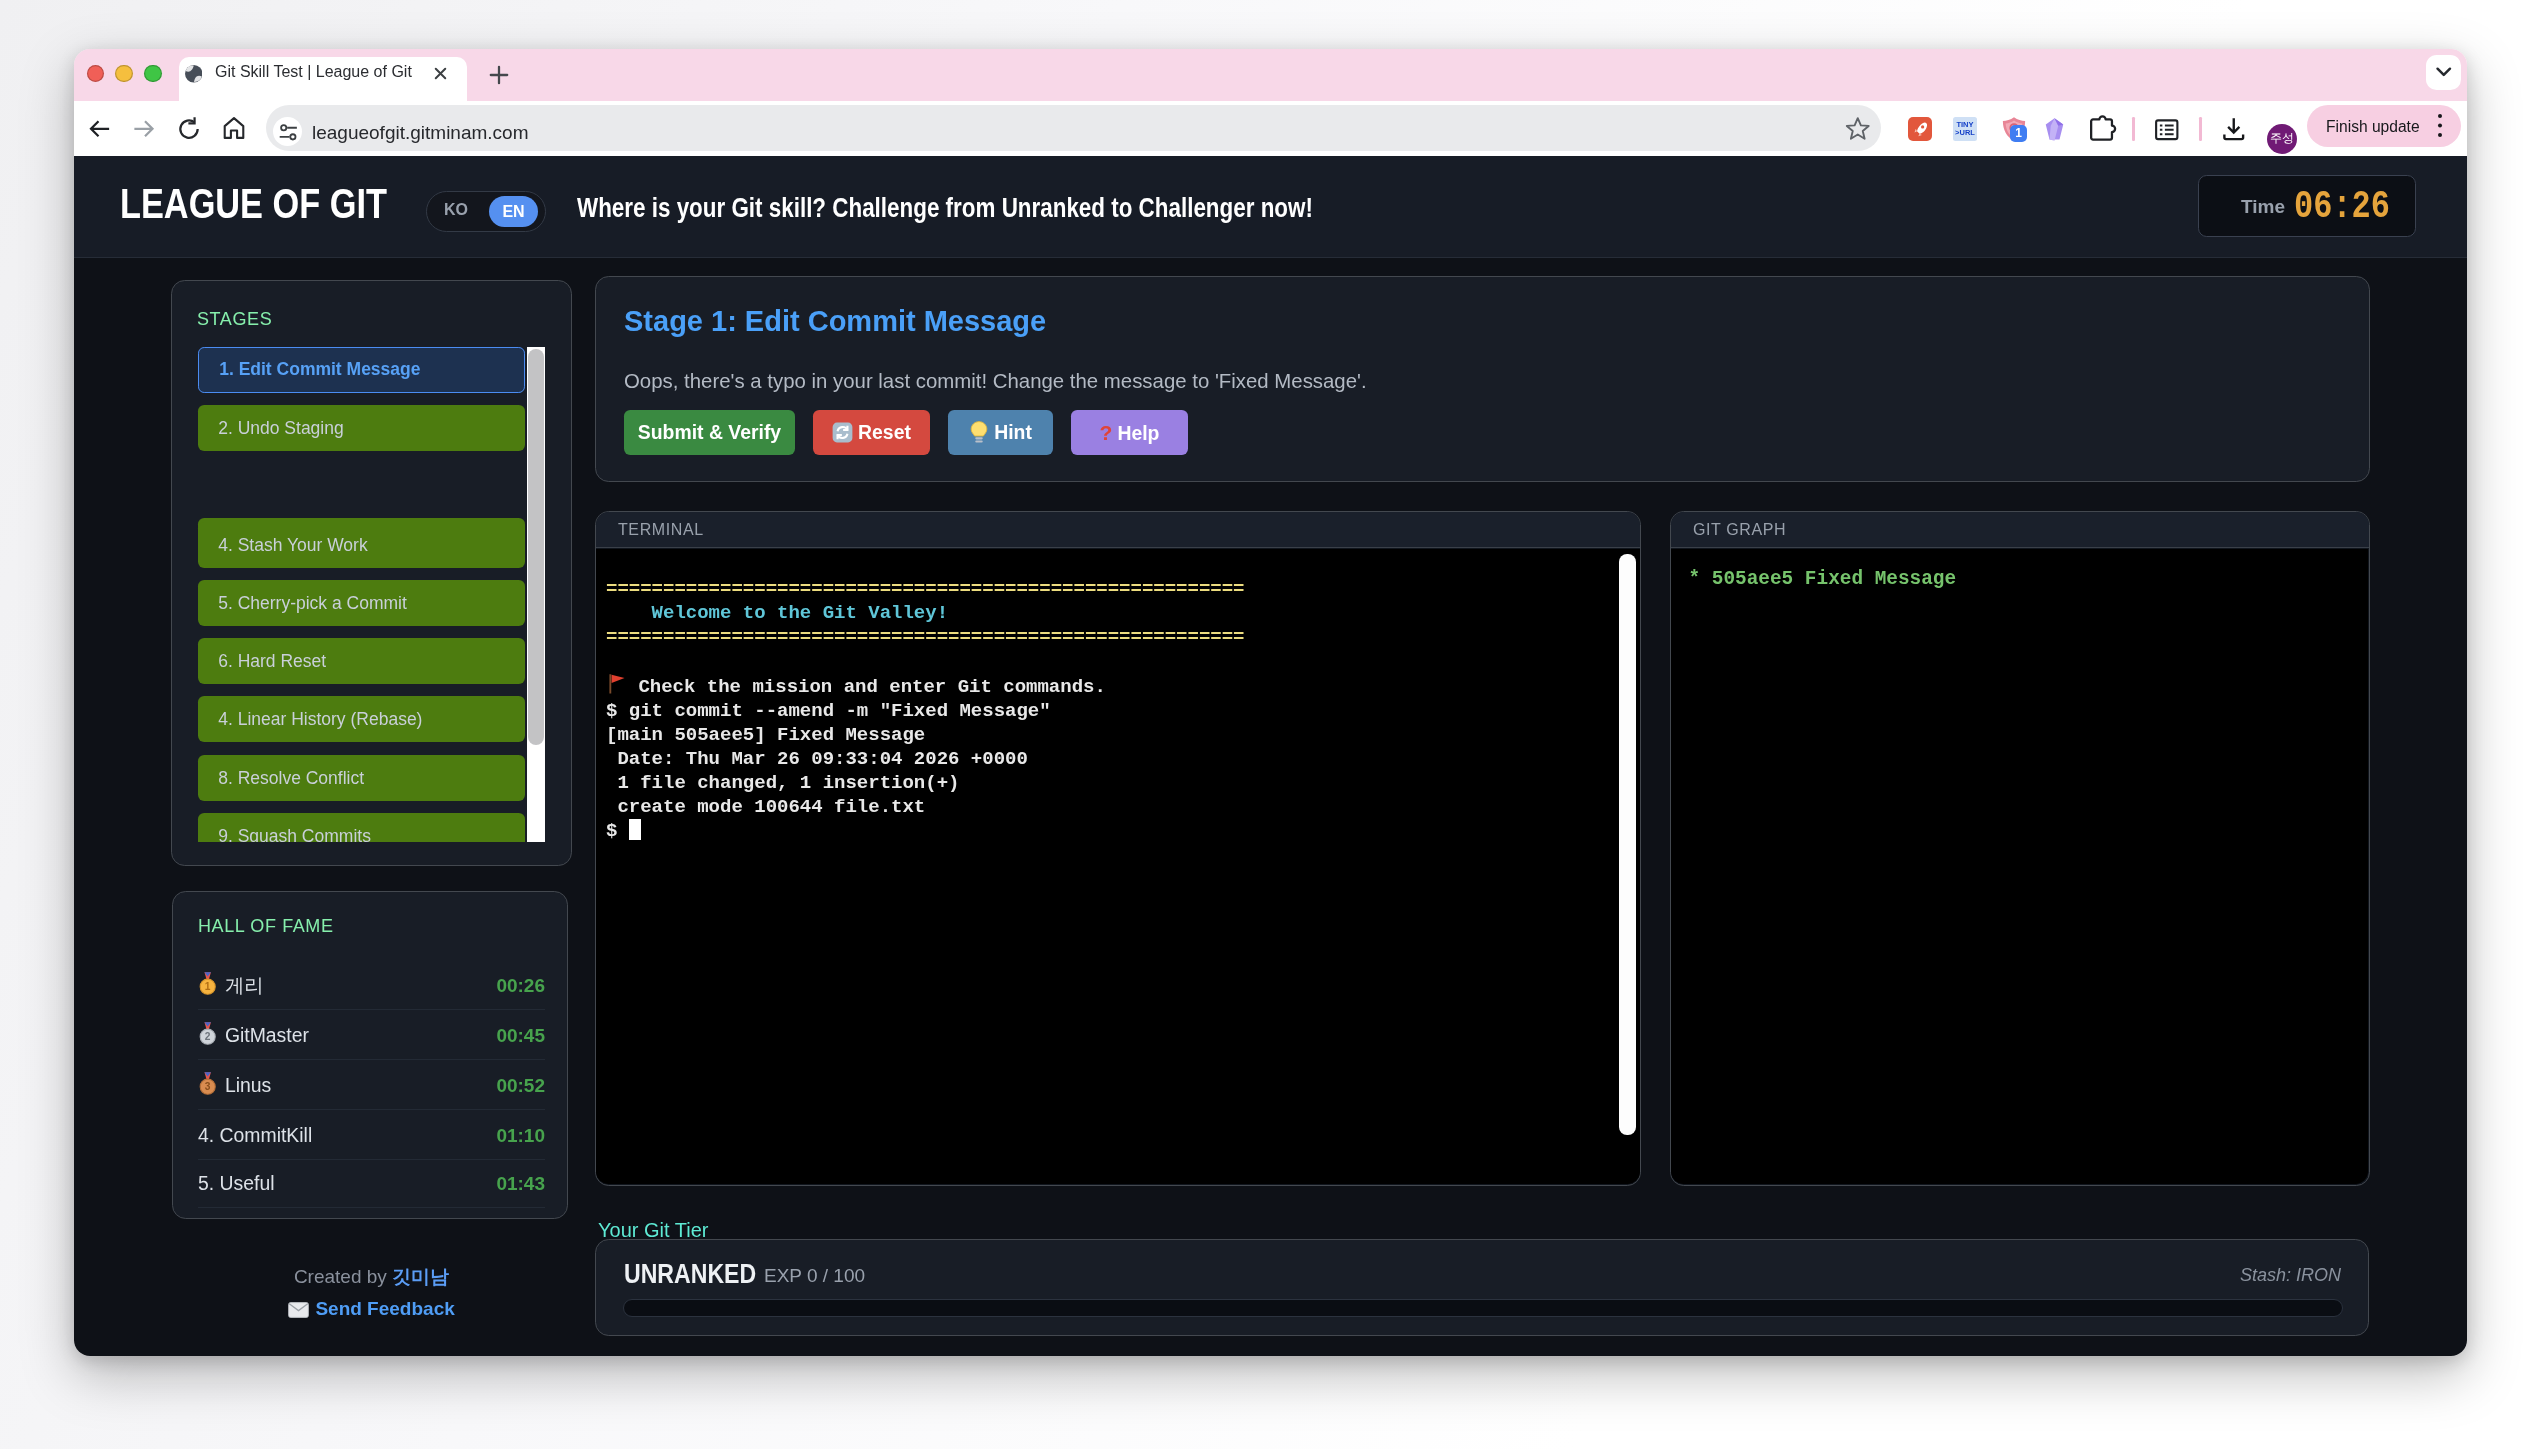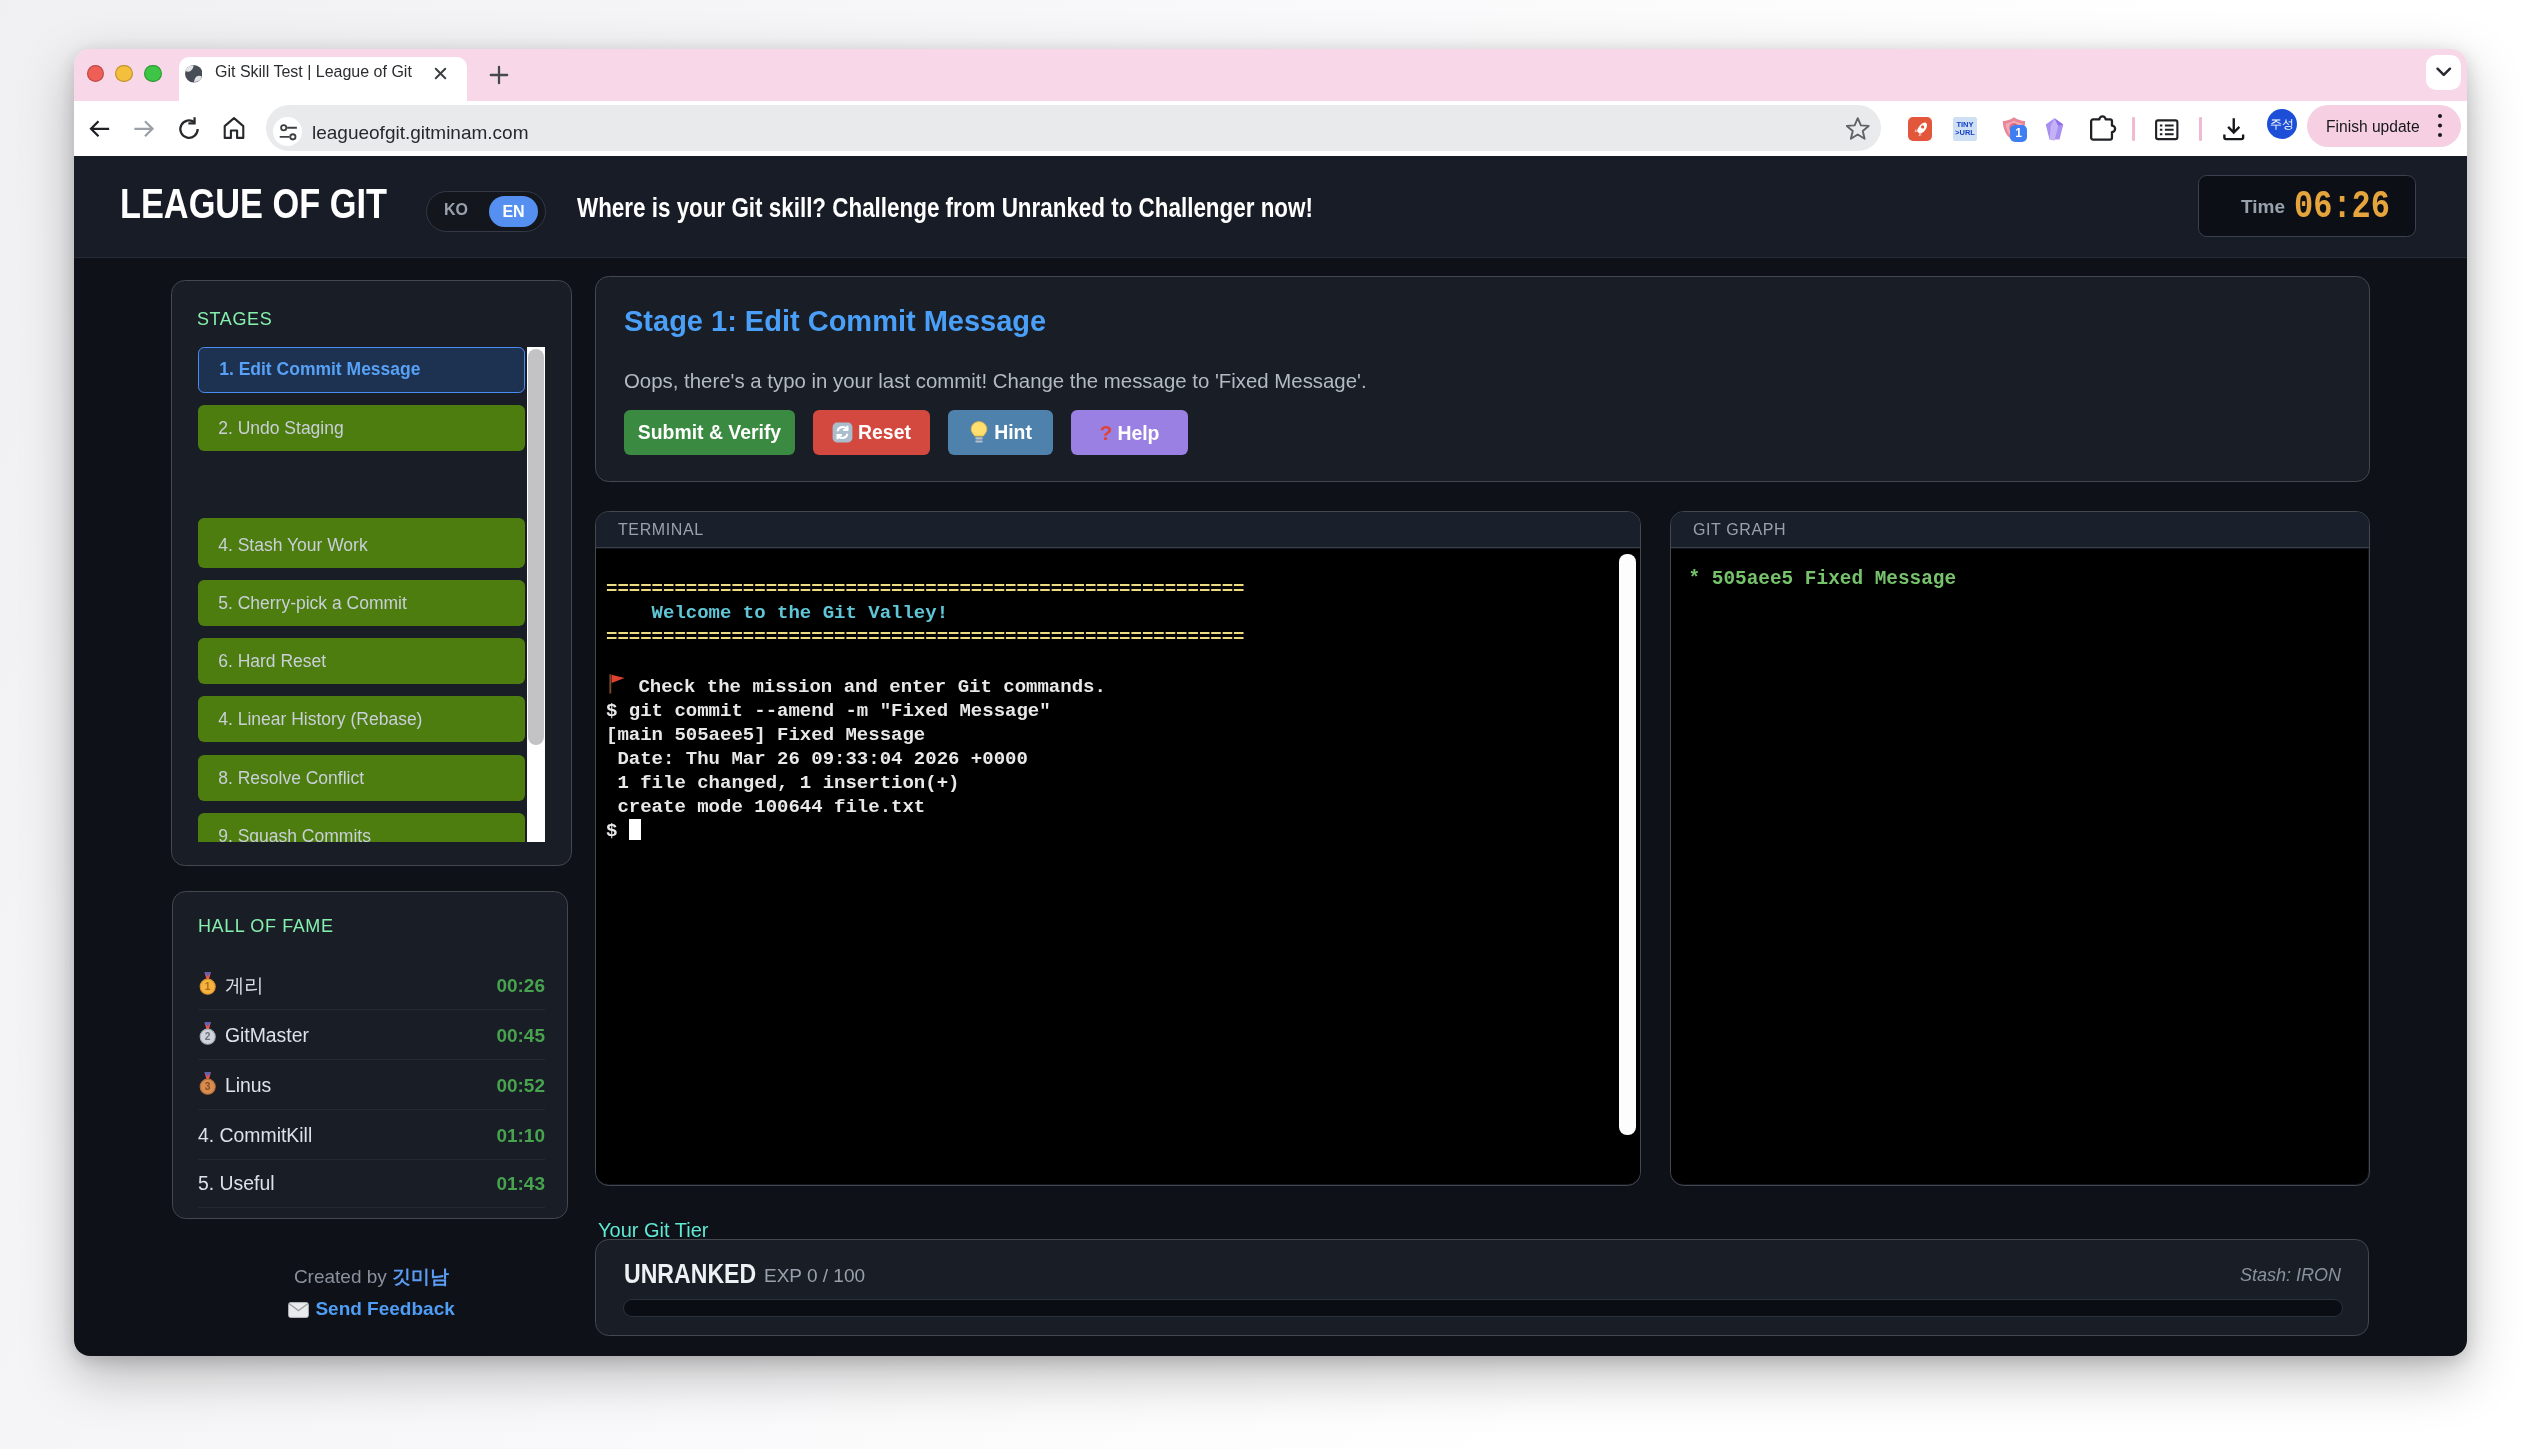--- a/index.html
+++ b/index.html
@@ -112,21 +112,21 @@
     <div class="abs" style="left:2058px;top:16px;width:2.5px;height:24px;background:#f2b9d3;border-radius:1.2px;"></div>
     <svg class="abs" style="left:2079px;top:15px;" width="27.5" height="27.5" viewBox="0 0 44 44">
       <rect x="5" y="7" width="34" height="30" rx="3" stroke="#1f2125" stroke-width="3.4" fill="none"></rect>
       <path d="M11 15 H15 M19 15 H33 M11 22 H15 M19 22 H33 M11 29 H15 M19 29 H33" stroke="#1f2125" stroke-width="3.2"></path>
     </svg>
     <div class="abs" style="left:2125px;top:16px;width:2.5px;height:24px;background:#f2b9d3;border-radius:1.2px;"></div>
     <svg class="abs" style="left:2146px;top:14.4px;" width="27.5" height="27.5" viewBox="0 0 44 44">
       <path d="M22 5 V27 M13 19 L22 28 L31 19" stroke="#17181b" stroke-width="3.8" fill="none"></path>
       <path d="M7 31 V36 a 2.5 2.5 0 0 0 2.5 2.5 h 25 a 2.5 2.5 0 0 0 2.5 -2.5 V31" stroke="#17181b" stroke-width="3.8" fill="none"></path>
     </svg>
-    <div class="abs" style="left:2193px;top:8px;width:30px;height:30px;border-radius:50%;background:#1d4ed8;color:#fff;font-size:12px;text-align:center;line-height:30px;">주성</div>
+    <div class="abs" style="left:2193px;top:23px;width:30px;height:30px;border-radius:50%;background:#701a75;color:#fff;font-size:12px;text-align:center;line-height:30px;font-family:Liberation Mono, monospace;">주성</div>
     <div class="abs" style="left:2233px;top:3.7px;width:154px;height:42px;border-radius:21px;background:#f7cfe2;"></div>
     <div class="abs" style="left:2252px;top:17px;font-size:15.6px;color:#17181b;">Finish update</div>
     <div class="abs" style="left:2364px;top:13px;width:4.4px;height:4.4px;border-radius:50%;background:#17181b;box-shadow:0 9.4px 0 #17181b, 0 19px 0 #17181b;"></div>
   </div>
 
   <div class="page">
 
     <div class="hdr">
       <div class="abs" style="left:46px;top:24px;font-size:42px;font-weight:800;color:#fff;white-space:nowrap;transform:scaleX(.817);transform-origin:left;">LEAGUE OF GIT</div>
       <div class="abs" style="left:352px;top:35px;width:120px;height:41px;border-radius:20.6px;background:#13161d;border:1.2px solid #333a46;"></div>

